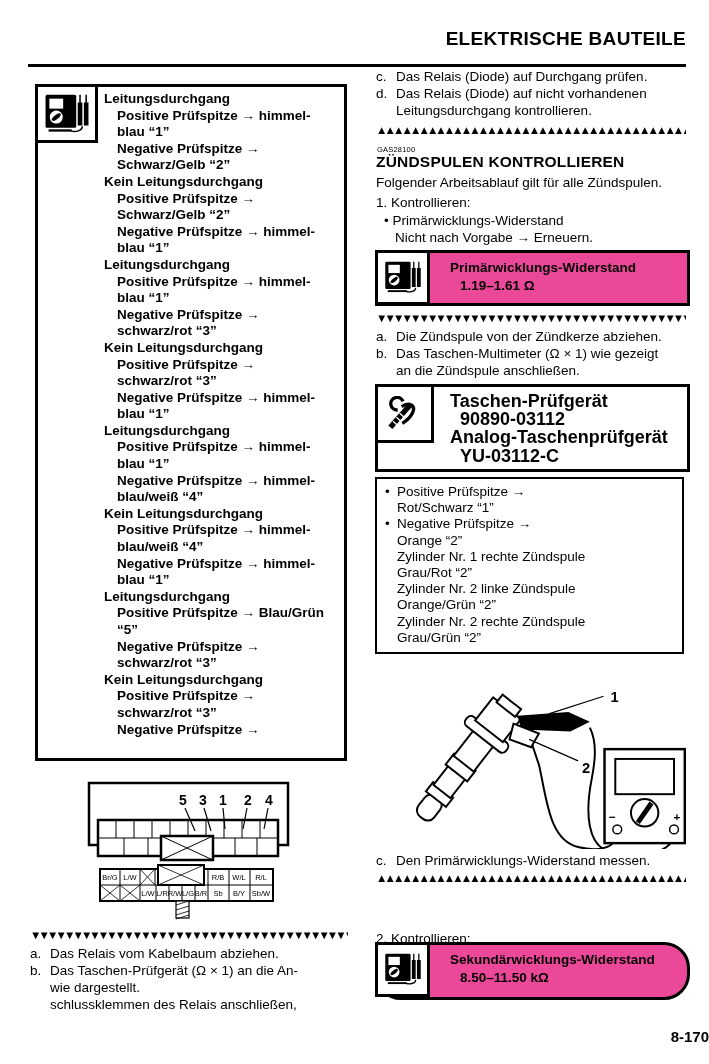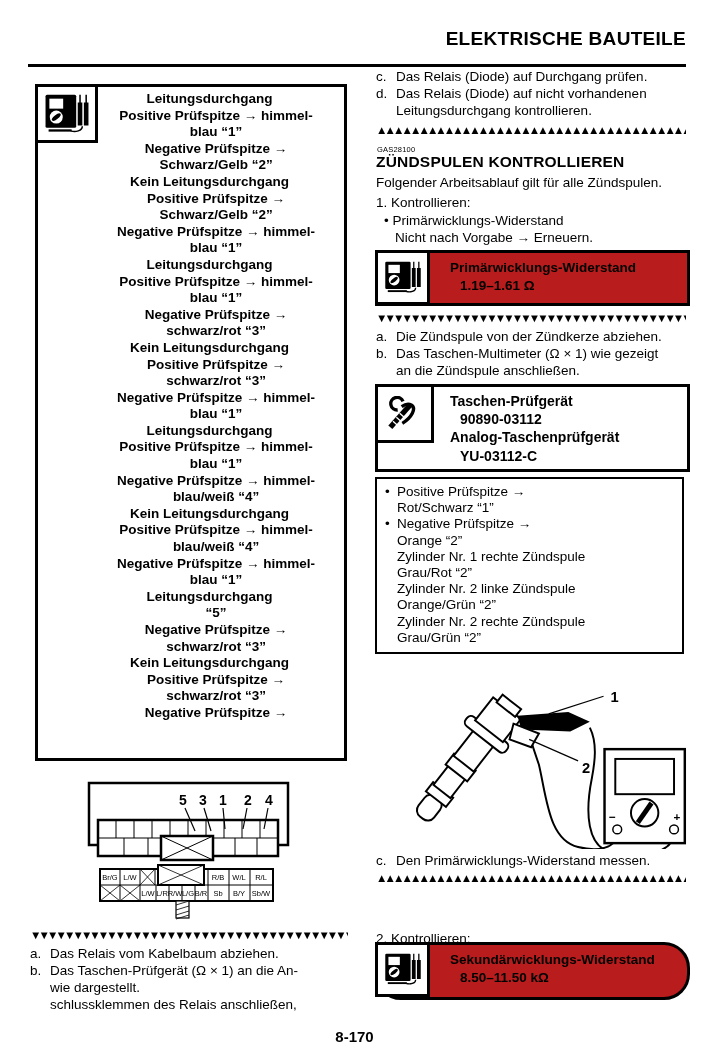--- a/index.html
+++ b/index.html
@@ -7,53 +7,53 @@
     width:709px;height:1064px;background:#ffffff;color:#000;
     font-family:"Liberation Sans",sans-serif;position:relative;overflow:hidden;
   }
   .abs{position:absolute;}
   
   .header-title{top:28px;right:23px;font-size:19px;font-weight:bold;letter-spacing:.3px;}
   .header-rule{left:28px;top:64px;width:658px;height:3px;background:#000;}
   
   .tri-row{font-size:11.5px;letter-spacing:-2.9px;white-space:nowrap;overflow:hidden;height:14px;line-height:13px;}
   
-  .cont-box{left:35px;top:84px;width:306px;height:671px;border:3px solid #000;text-align:center;}
+  .cont-box{left:35px;top:84px;width:306px;height:671px;border:3px solid #000;}
   .cont-icon{position:absolute;left:-3px;top:-3px;width:57px;height:53px;border:3px solid #000;background:#fff;display:flex;align-items:center;justify-content:center;}
   .cont-lines{position:absolute;left:66px;top:4px;font-size:13.5px;font-weight:bold;line-height:16.6px;white-space:nowrap;}
   .ind1{padding-left:13px;}
   .ind2{padding-left:22px;}
   
   .steps{font-size:13.5px;line-height:17px;}
   .step-row{display:flex;white-space:nowrap;}
   .step-label{width:20px;flex:0 0 20px;}
   
   .rsteps{left:376px;width:320px;}
   .sec-code{left:377px;top:145px;font-size:7.5px;letter-spacing:.2px;}
   .sec-title{left:376px;top:153px;font-size:15.5px;font-weight:bold;letter-spacing:.2px;white-space:nowrap;}
   .sec-intro{left:376px;top:175px;font-size:13.5px;white-space:nowrap;}
   .proc{font-size:13.5px;line-height:17.5px;}
   .proc .ind1{padding-left:8px;}
   .proc .ind2{padding-left:19px;}
   
-  .spec-box{left:375px;width:309px;border:3px solid #000;background:#b91c1c;}
+  .spec-box{left:375px;width:309px;border:3px solid #000;background:#ec4899;}
   .spec-icon{position:absolute;left:-3px;top:-3px;width:49px;height:49px;border:3px solid #000;background:#fff;display:flex;align-items:center;justify-content:center;}
   .spec-text{margin-left:72px;padding-top:6px;font-size:13.5px;font-weight:bold;line-height:18px;white-space:nowrap;}
   .spec-value{padding-left:10px;}
   
   .tool-box{left:375px;top:384px;width:309px;height:82px;border:3px solid #000;}
   .tool-icon{position:absolute;left:-3px;top:-3px;width:53px;height:53px;border:3px solid #000;background:#fff;display:flex;align-items:center;justify-content:center;}
-  .tool-lines{margin-left:72px;padding-top:5px;font-size:14px;font-weight:bold;line-height:18.2px;white-space:nowrap;}
+  .tool-lines{margin-left:72px;padding-top:5px;font-size:18px;font-weight:bold;line-height:18.2px;white-space:nowrap;}
   .tool-lines .ind1{padding-left:10px;}
   
   .bullet-box{left:375px;top:477px;width:309px;border:2px solid #000;padding:5px 0 6px 8px;box-sizing:border-box;}
   .b-row{display:flex;font-size:13.5px;line-height:16.2px;white-space:nowrap;}
   .b-m{width:12px;flex:0 0 12px;}
   
-  .page-num{left:0;top:1028px;width:709px;text-align:center;font-size:15px;font-weight:bold;}
+  .page-num{left:0;top:1028px;width:709px;text-align:right;font-size:15px;font-weight:bold;}
   svg text{font-family:"Liberation Sans",sans-serif;}
 </style>
 </head>
 <body>
 
 <svg width="0" height="0" style="position:absolute" aria-hidden="true">
   <defs>
     <symbol id="sym-multimeter" viewBox="0 0 60 54">
       <rect x="2" y="2" width="40" height="43" rx="2" fill="#000"></rect>
       <rect x="7" y="7" width="18" height="13" fill="#fff"></rect>
@@ -111,20 +111,21 @@
       <div class="ind1">Positive Prüfspitze → himmel-</div>
       <div class="ind1">blau “1”</div>
       <div class="ind1">Negative Prüfspitze → himmel-</div>
       <div class="ind1">blau/weiß “4”</div>
       <div class="ind0">Kein Leitungsdurchgang</div>
       <div class="ind1">Positive Prüfspitze → himmel-</div>
       <div class="ind1">blau/weiß “4”</div>
       <div class="ind1">Negative Prüfspitze → himmel-</div>
       <div class="ind1">blau “1”</div>
       <div class="ind0">Leitungsdurchgang</div>
+      <div class="ind1">Positive Prüfspitze → Blau/Grün</div>
       <div class="ind1">“5”</div>
       <div class="ind1">Negative Prüfspitze →</div>
       <div class="ind1">schwarz/rot “3”</div>
       <div class="ind0">Kein Leitungsdurchgang</div>
       <div class="ind1">Positive Prüfspitze →</div>
       <div class="ind1">schwarz/rot “3”</div>
       <div class="ind1">Negative Prüfspitze →</div>
     </div>
 </div>
 

